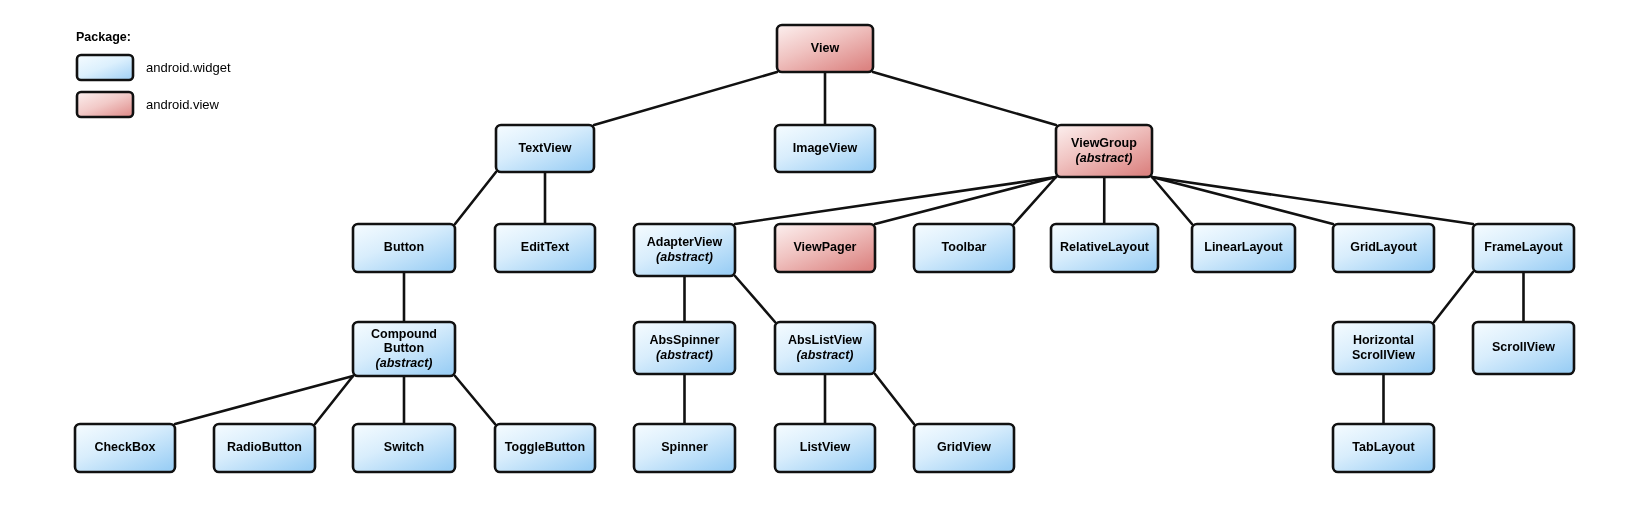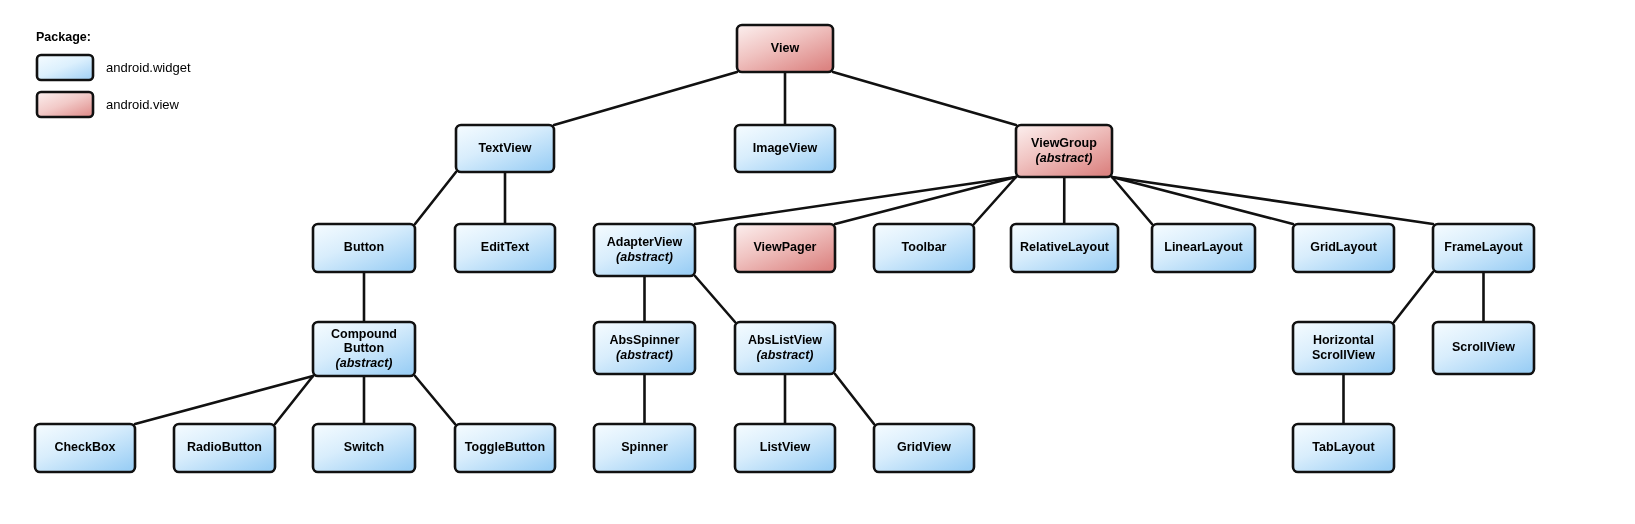--- a/index.html
+++ b/index.html
@@ -13,20 +13,21 @@
     font-family: "Liberation Sans", sans-serif;
     overflow: hidden;
     position: relative;
   }
   #diagram-root {
     position: absolute;
     left: 0;
     top: 0;
     width: 1453px;
     height: 524px;
+    padding-left: 40px;
   }
   svg.canvas {
     display: block;
     width: 1635px;
     height: 524px;
   }
   .edge-line {
     stroke: #111111;
     stroke-width: 2.6;
     stroke-linecap: round;

